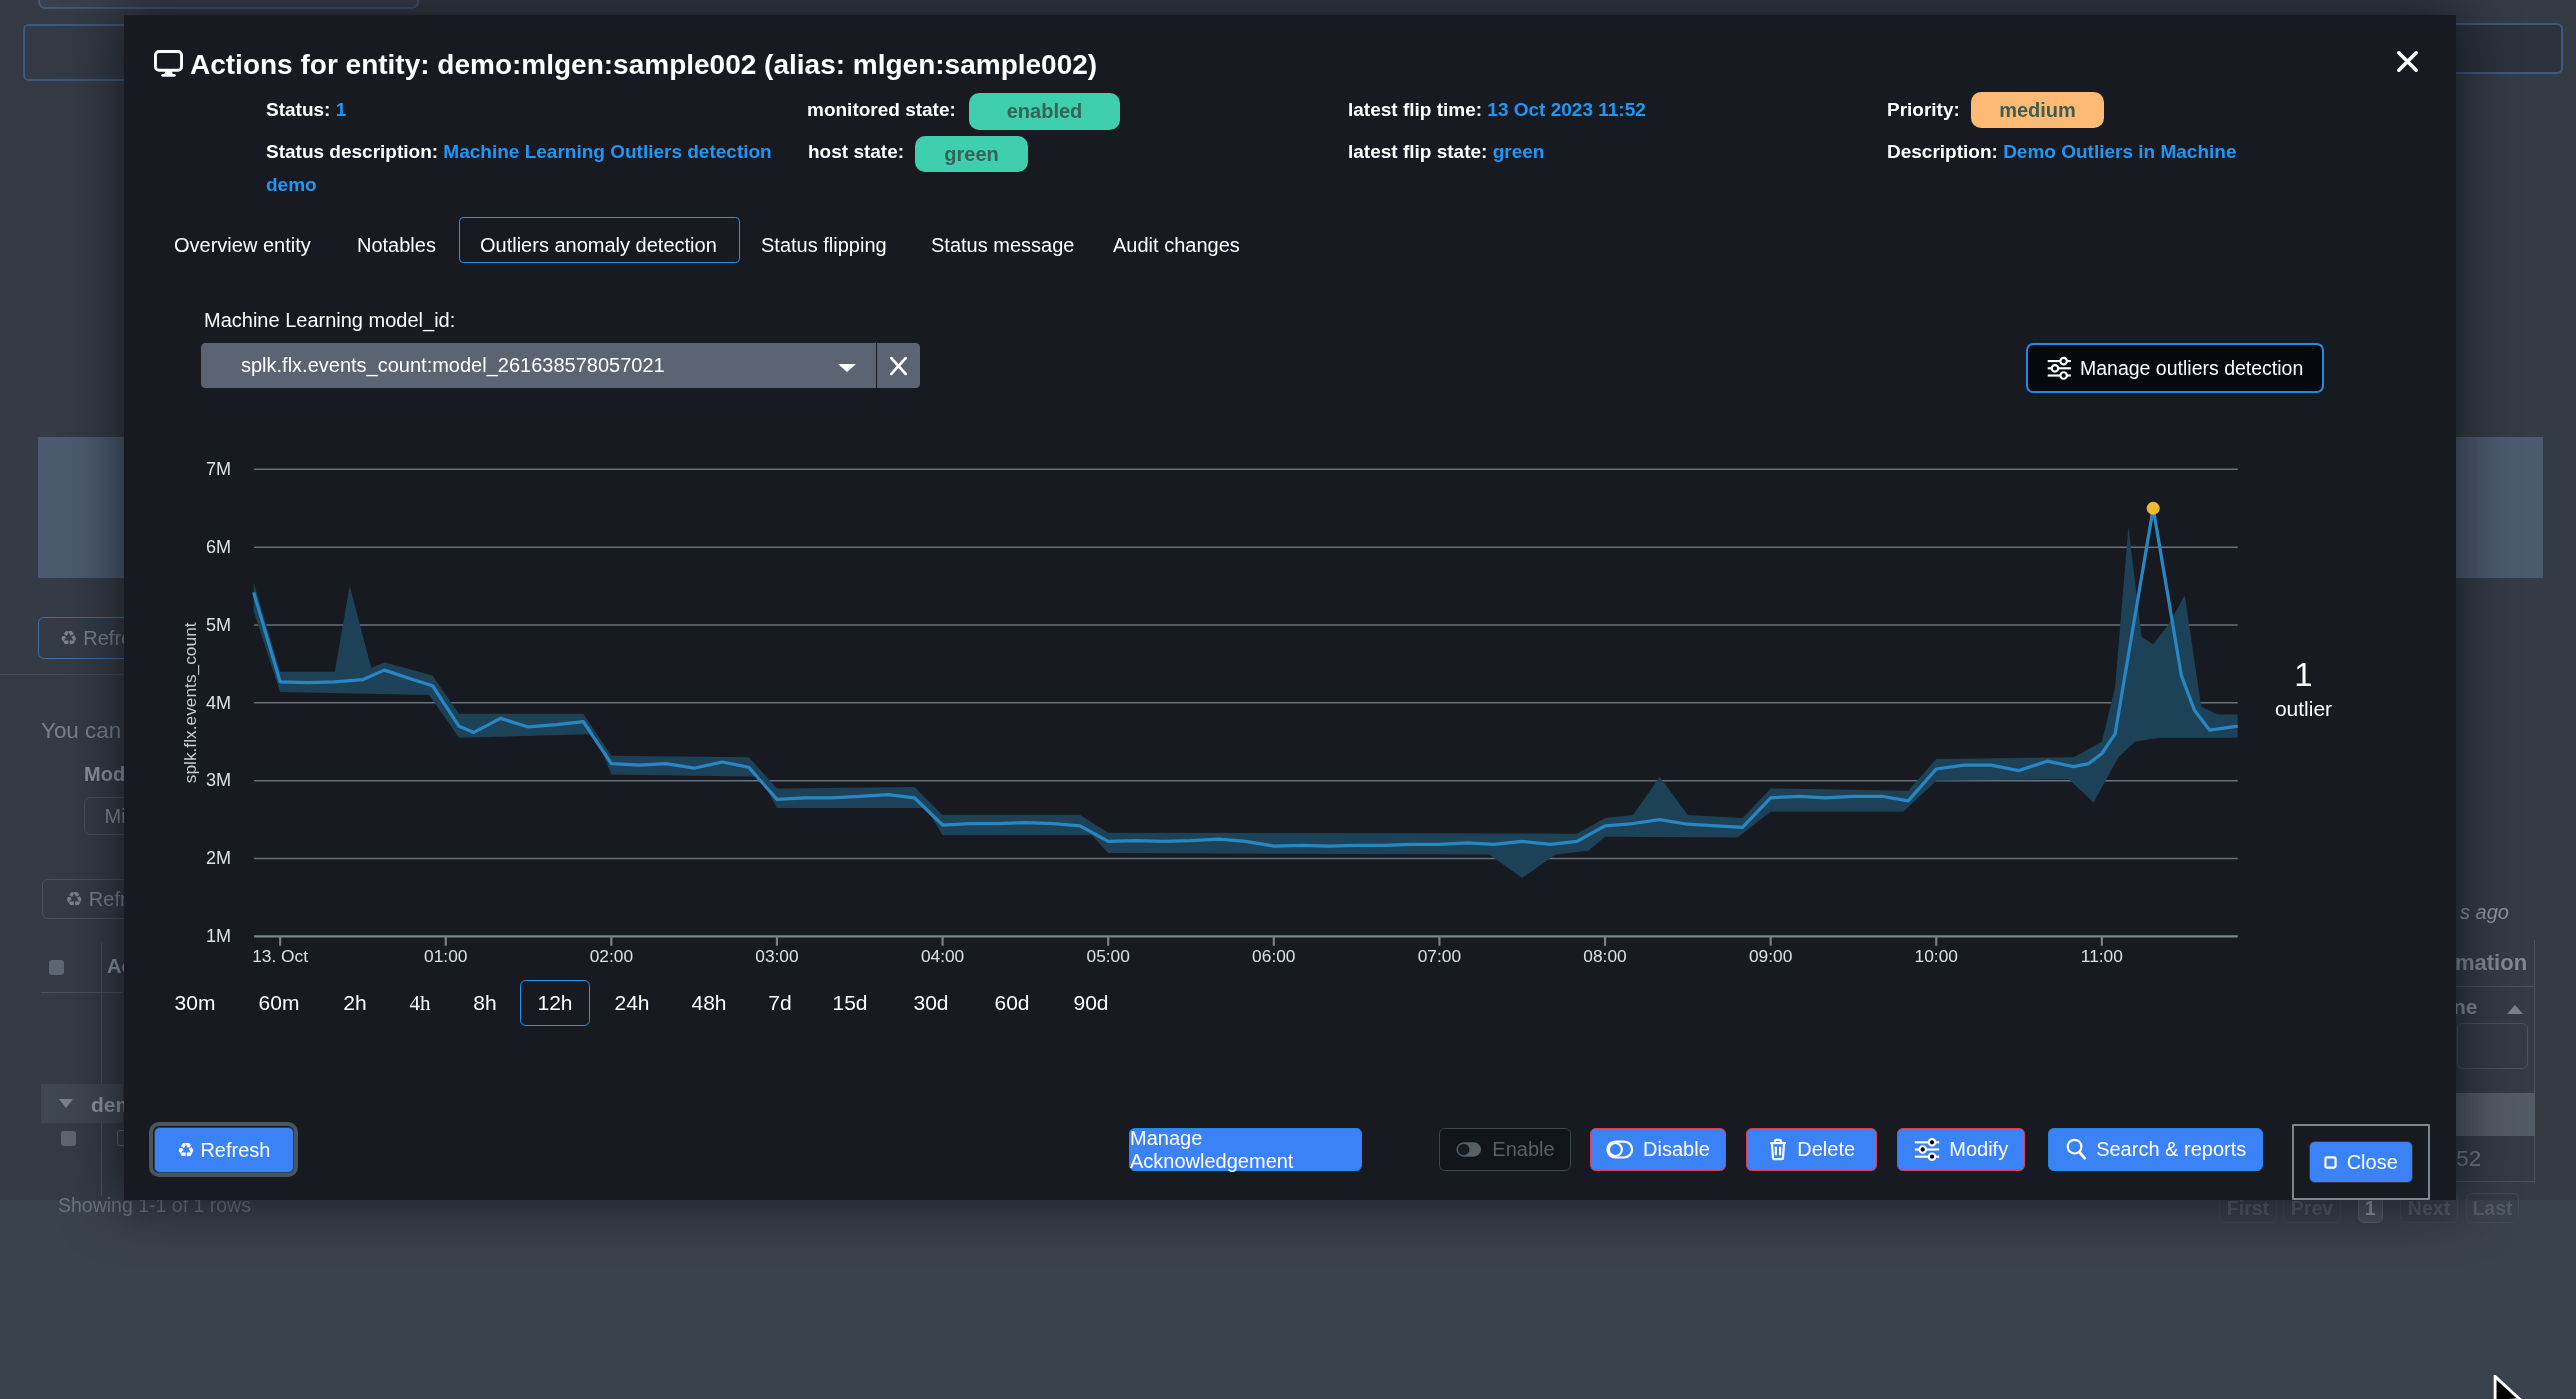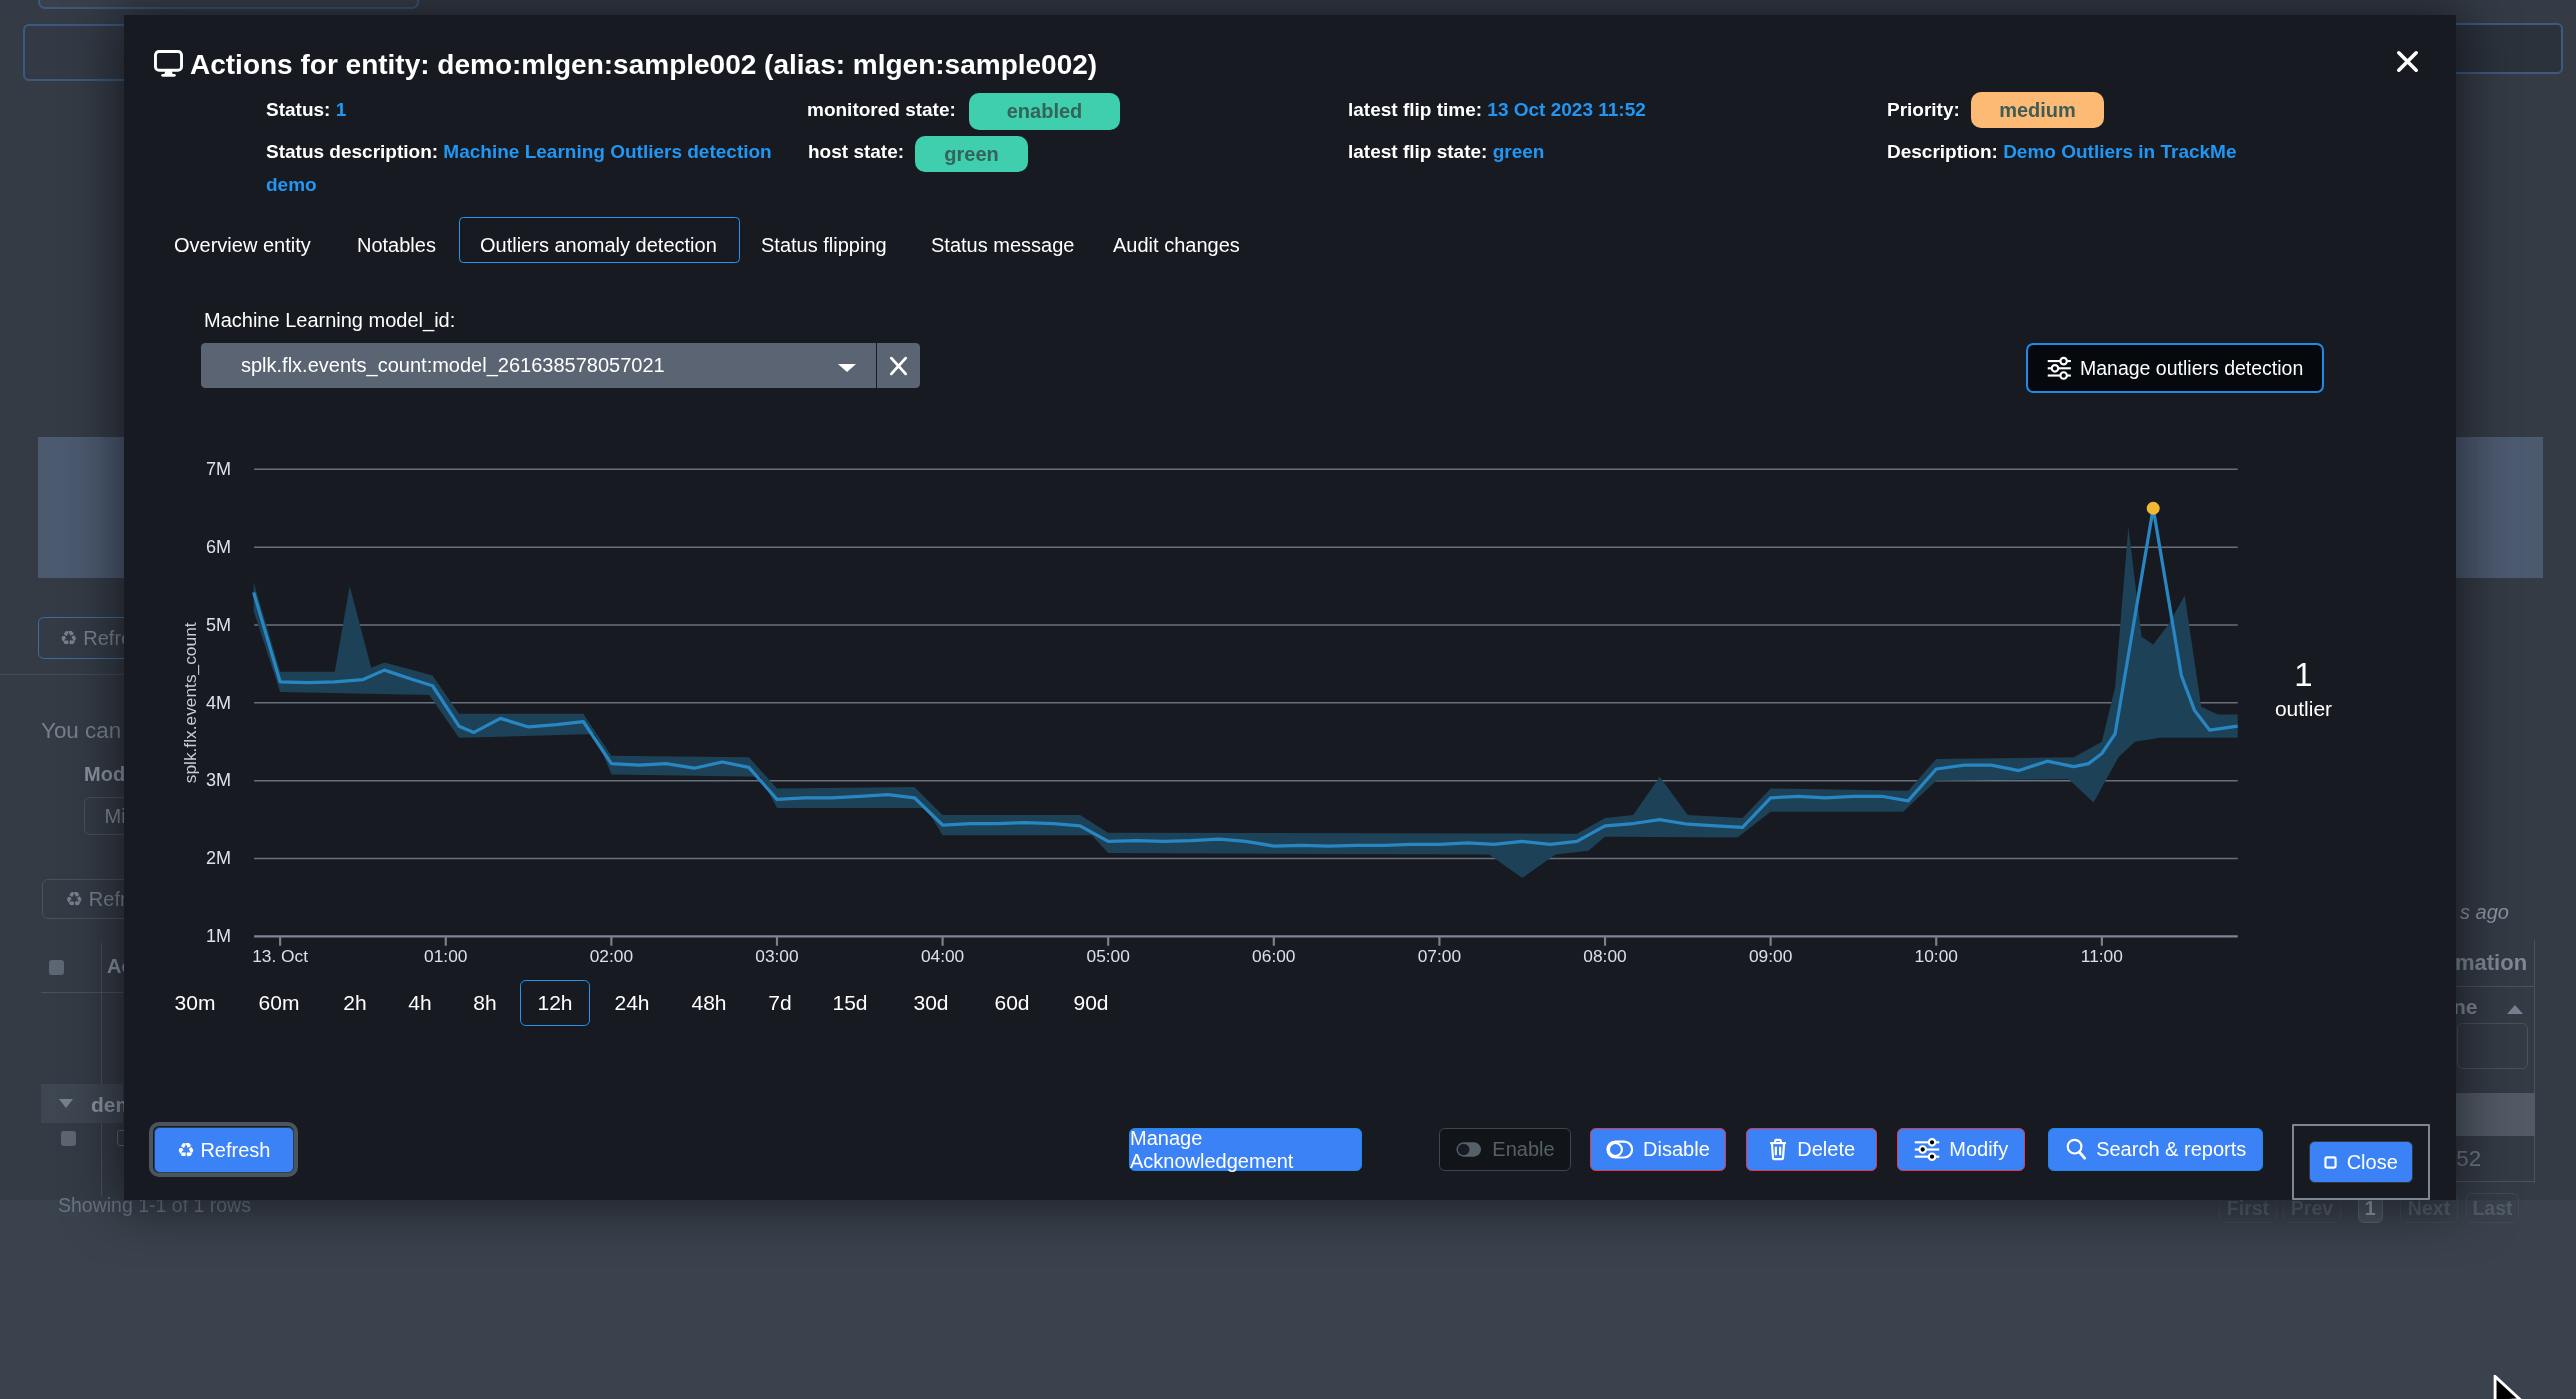--- a/index.html
+++ b/index.html
@@ -149,21 +149,21 @@
   <div class="pill green" id="pill-enabled">enabled</div>
   <div class="lbl" style="left:1224px; top:84px;">latest flip time: <span class="blue">13 Oct 2023 11:52</span></div>
   <div class="lbl" style="left:1763px; top:84px;">Priority:</div>
   <div class="pill" id="pill-medium">medium</div>
 
   <div class="lbl" style="left:142px; top:126px;">Status description: <span class="blue">Machine Learning Outliers detection</span></div>
   <div class="lbl" style="left:142px; top:159px;"><span class="blue">demo</span></div>
   <div class="lbl" style="left:684px; top:126px;">host state:</div>
   <div class="pill green" id="pill-green">green</div>
   <div class="lbl" style="left:1224px; top:126px;">latest flip state: <span class="blue">green</span></div>
-  <div class="lbl" style="left:1763px; top:126px;">Description: <span class="blue">Demo Outliers in TrackMe</span></div>
+  <div class="lbl" style="left:1763px; top:126px;">Description: <span class="blue">Demo Outliers in Machine</span></div>
 
   <div class="tab" style="left:50px;">Overview entity</div>
   <div class="tab" style="left:233px;">Notables</div>
   <div class="abs" id="tabsel"></div>
   <div class="tab" style="left:356px;">Outliers anomaly detection</div>
   <div class="tab" style="left:637px;">Status flipping</div>
   <div class="tab" style="left:807px;">Status message</div>
   <div class="tab" style="left:989px;">Audit changes</div>
 
   <div class="abs" id="mlabel">Machine Learning model_id:</div>
@@ -234,21 +234,21 @@
       <polyline points="179.3,238.3 216.0,362.1 254.9,363.2 291.6,362.1 330.6,358.9 360.3,345.9 399.3,358.9 426.8,367.5 463.4,423.5 484.0,432.1 520.7,412.7 559.6,424.5 598.6,421.3 635.3,417.0 674.2,475.2 713.1,477.3 749.8,475.2 788.8,481.6 827.7,473.0 864.4,480.5 903.3,524.7 942.2,522.5 978.9,522.5 1017.9,520.4 1056.8,518.2 1093.5,522.5 1132.4,560.2 1171.3,558.1 1208.0,558.1 1247.0,557.0 1285.9,558.1 1322.6,561.3 1361.5,582.8 1400.4,581.8 1437.1,582.8 1476.0,581.8 1515.0,579.6 1551.7,582.8 1590.6,589.3 1629.5,588.2 1666.2,589.3 1705.1,588.2 1744.1,588.2 1780.8,587.1 1819.7,587.1 1858.6,585.0 1895.3,587.1 1934.3,582.8 1973.2,587.1 2009.9,582.8 2048.8,561.3 2087.7,558.1 2124.4,552.7 2163.3,559.1 2202.3,561.3 2239.0,563.4 2277.9,522.5 2316.8,520.4 2353.5,522.5 2392.4,520.4 2431.4,520.4 2468.1,526.8 2507.0,482.7 2545.9,477.3 2582.6,477.3 2621.5,484.8 2660.5,471.9 2697.2,479.5 2717.8,475.2 2736.1,461.2 2754.4,434.2 2807.1,122.0 2846.1,353.5 2864.4,401.9 2885.0,428.8 2924.0,423.5" fill="none" stroke="#2886c3" stroke-width="4.5" stroke-linejoin="round"></polyline>
       <circle cx="2807.121" cy="121.96000000000004" r="9" fill="#f2b834"></circle>
     </svg>
 
   <div class="abs" id="one">1</div>
   <div class="abs" id="outlier">outlier</div>
 
   <div class="tr" style="left:71px;">30m</div>
   <div class="tr" style="left:155px;">60m</div>
   <div class="tr" style="left:231px;">2h</div>
-  <div class="tr" style="left:296px;">4h</div>
+  <div class="tr" style="left:296px;font-family:Liberation Serif, serif;">4h</div>
   <div class="tr" style="left:361px;">8h</div>
   <div class="abs" id="tr12">12h</div>
   <div class="tr" style="left:508px;">24h</div>
   <div class="tr" style="left:585px;">48h</div>
   <div class="tr" style="left:656px;">7d</div>
   <div class="tr" style="left:726px;">15d</div>
   <div class="tr" style="left:807px;">30d</div>
   <div class="tr" style="left:888px;">60d</div>
   <div class="tr" style="left:967px;">90d</div>
 

